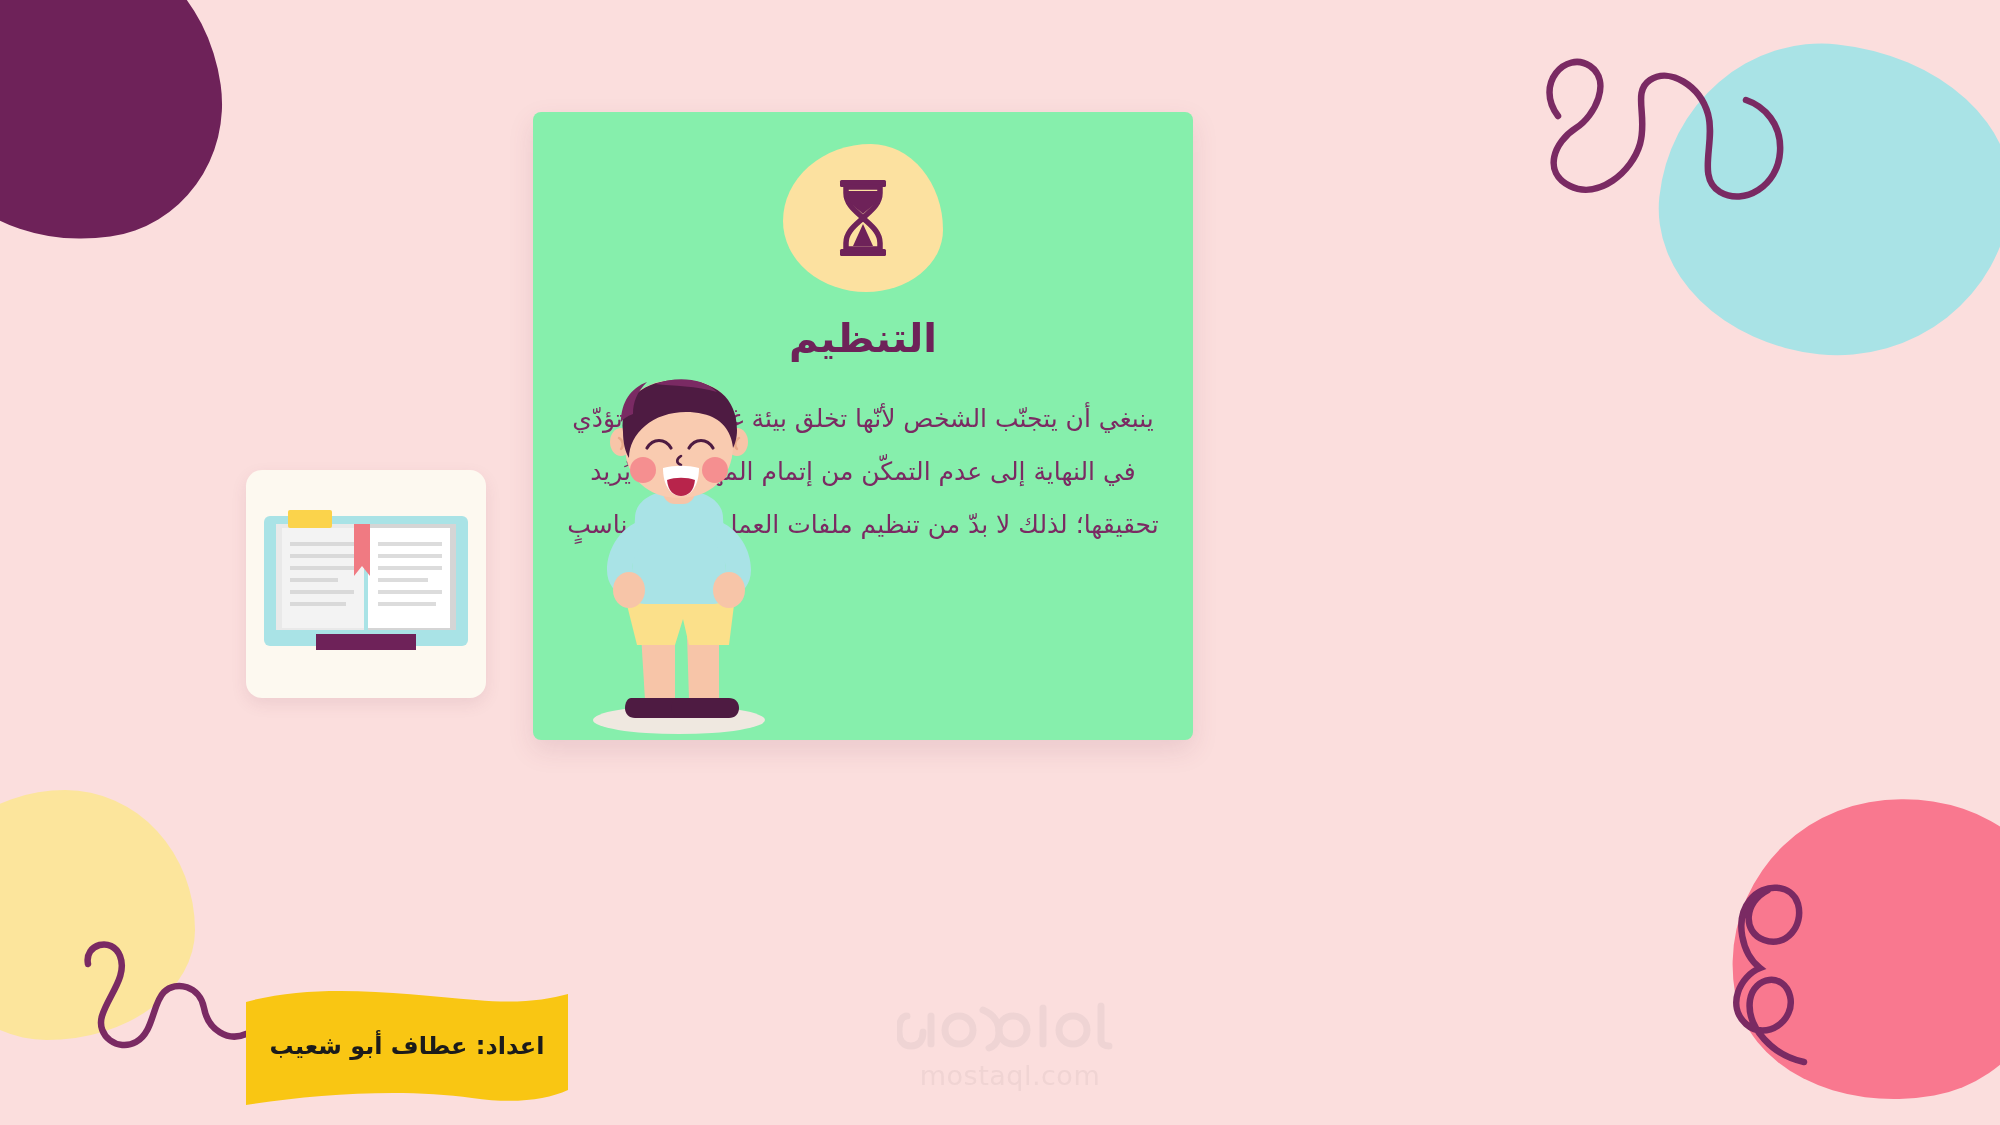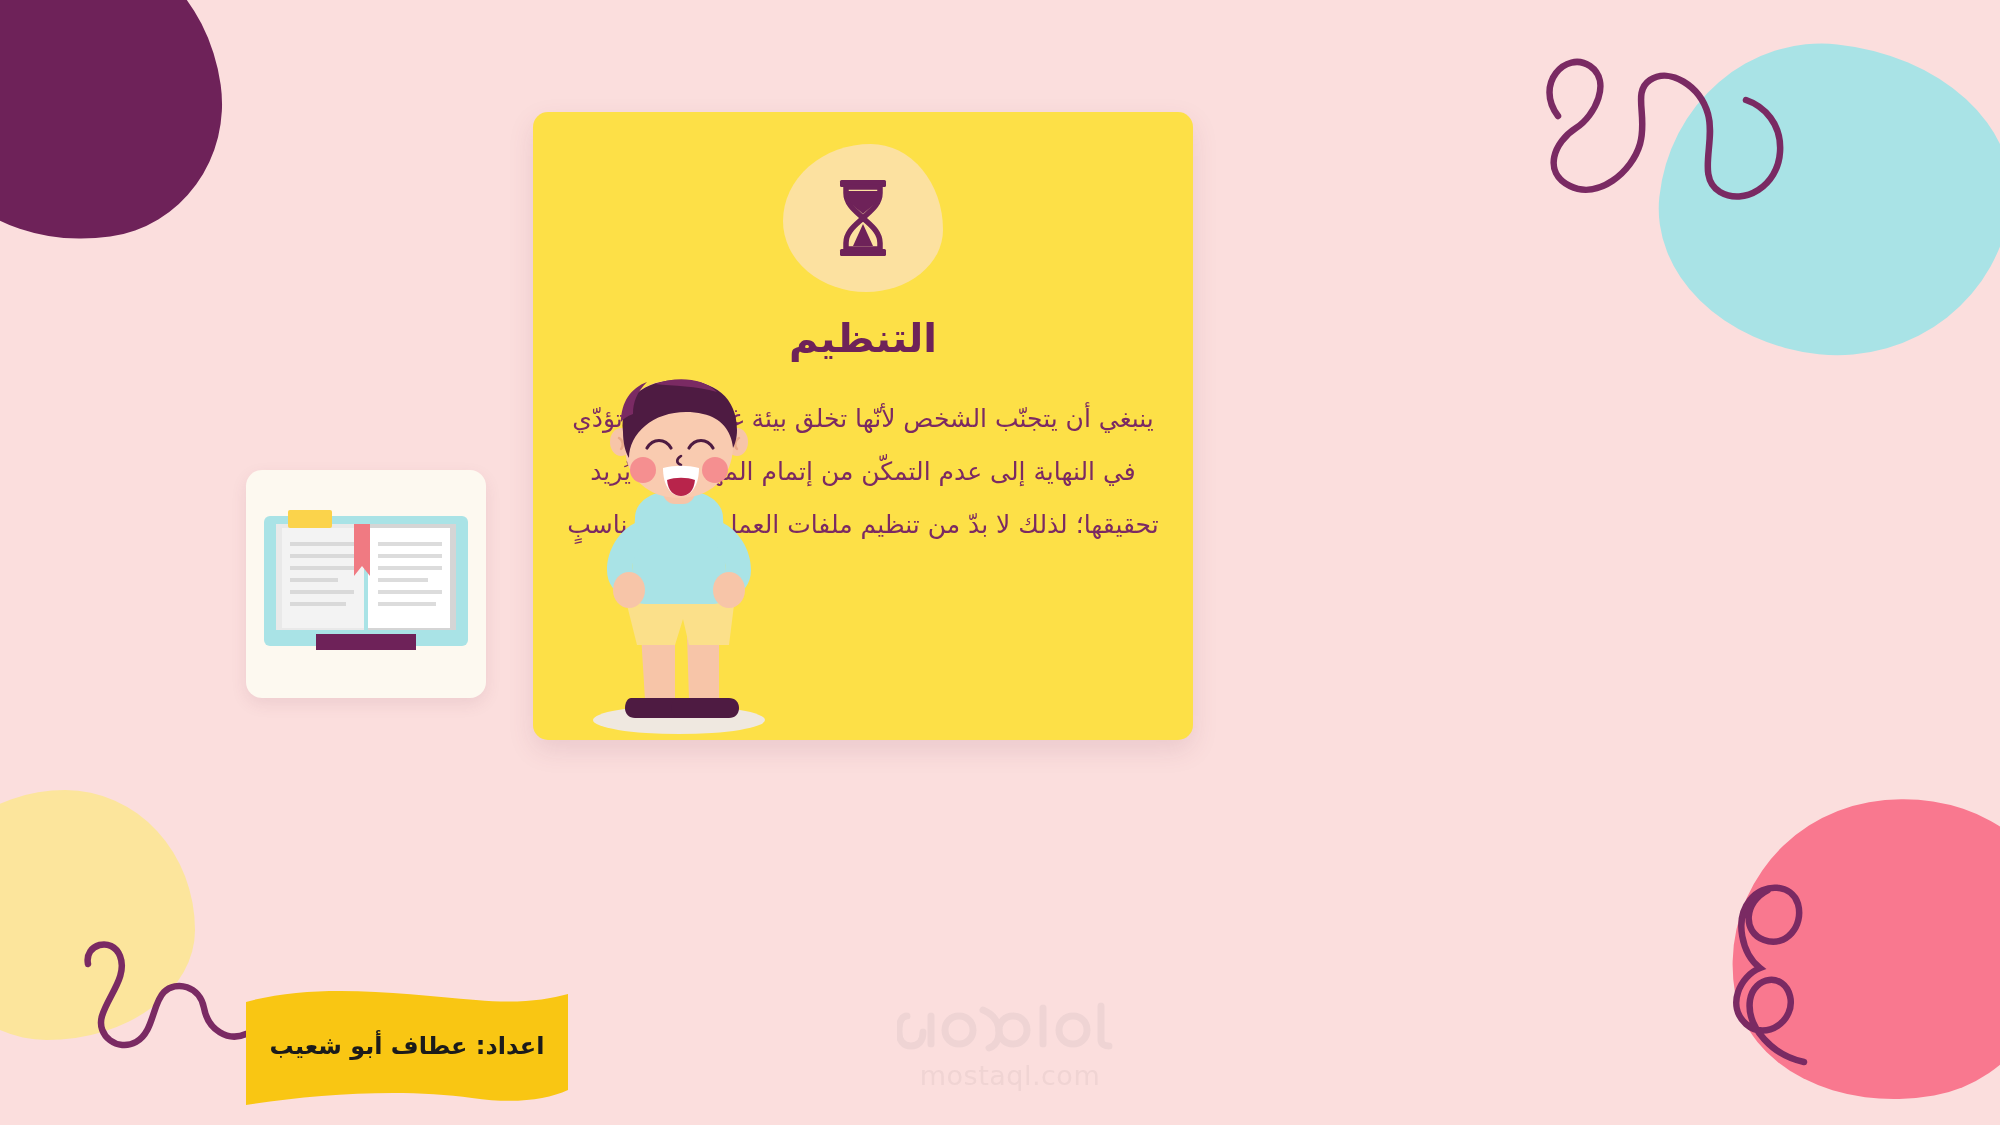--- a/index.html
+++ b/index.html
@@ -45,21 +45,21 @@
   .book-card{
     position:absolute;left:246px;top:470px;width:240px;height:228px;
     background:#fdf9f0;border-radius:16px;
     box-shadow:0 6px 16px rgba(120,60,90,.10);
   }
   .book-art{position:absolute;left:50%;top:50%;transform:translate(-50%,-50%);}
 
   
   .main-card{
     position:absolute;left:533px;top:112px;width:660px;height:628px;
-    background:#fde047;border-radius:15px;
+    background:#86efac;border-radius:8px;
     box-shadow:0 10px 26px rgba(120,60,90,.13);
     overflow:hidden;
   }
   .icon-blob{
     position:absolute;left:50%;top:32px;transform:translateX(-50%);
     width:160px;height:148px;background:#fce1a0;
     border-radius:55% 45% 48% 52% / 52% 58% 42% 48%;
     display:flex;align-items:center;justify-content:center;
   }
   .icon-blob svg{display:block;}

